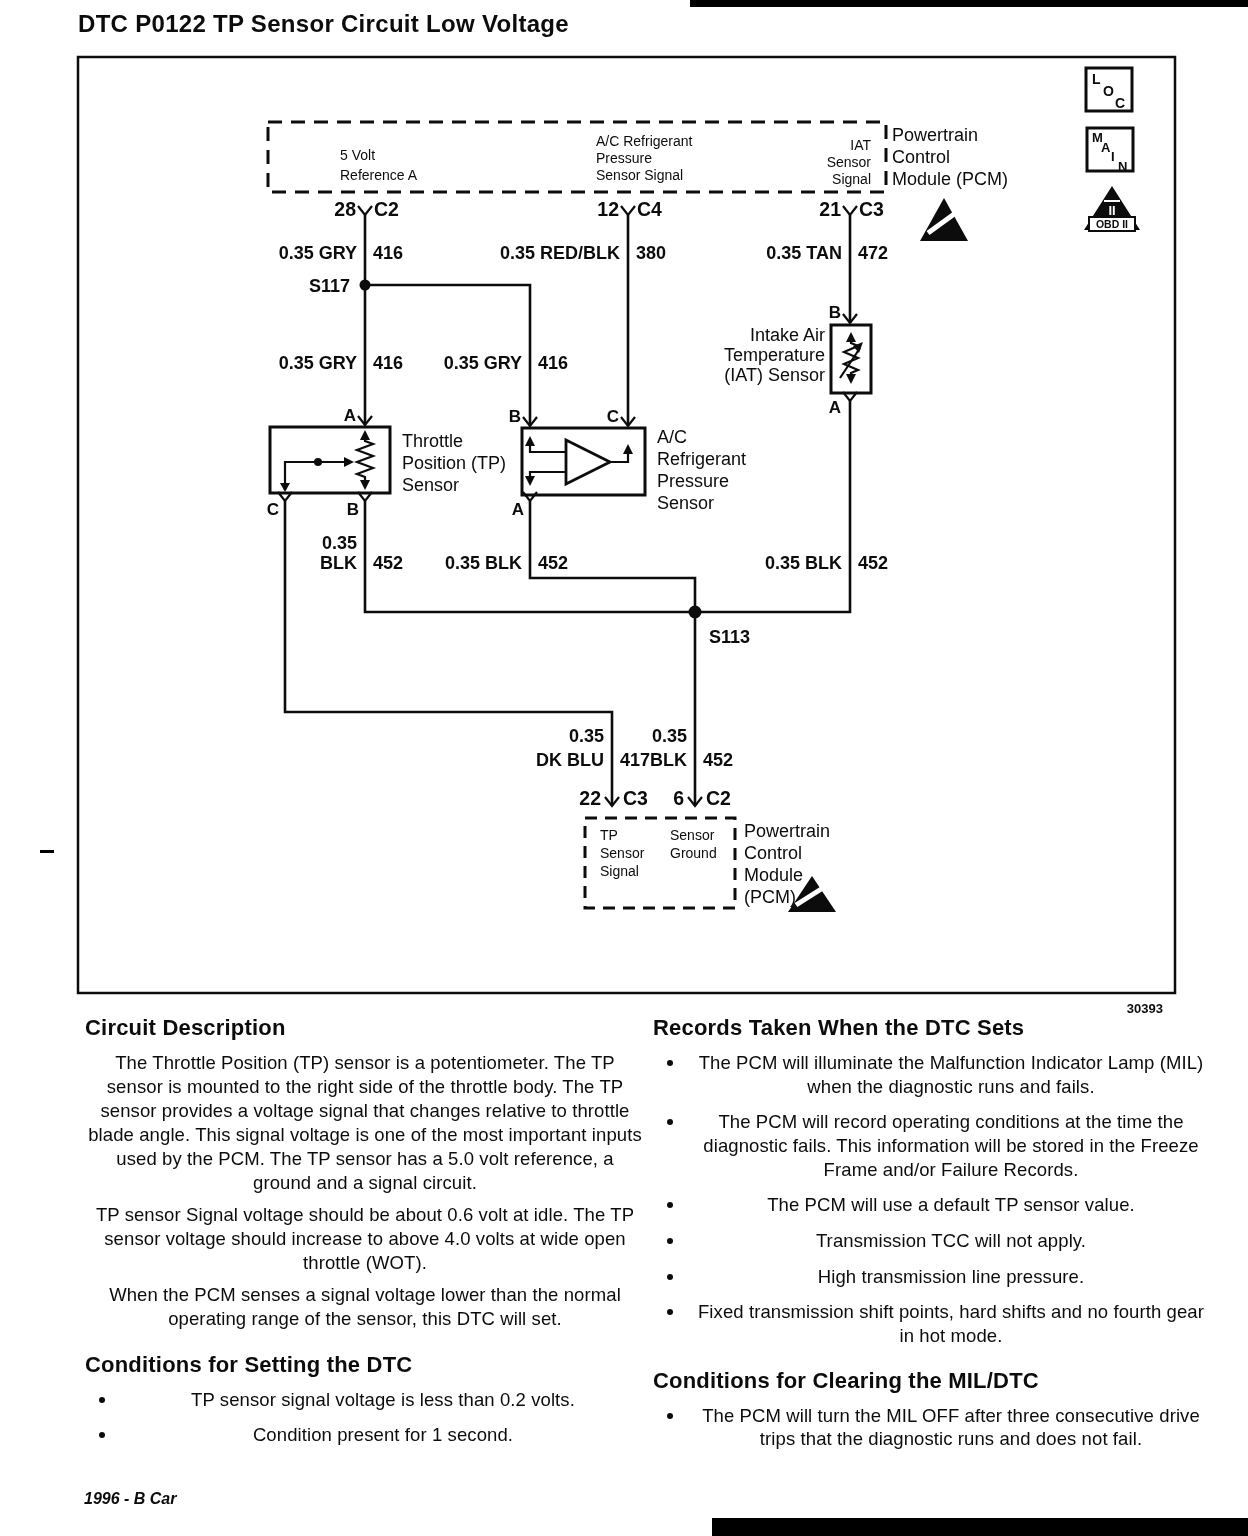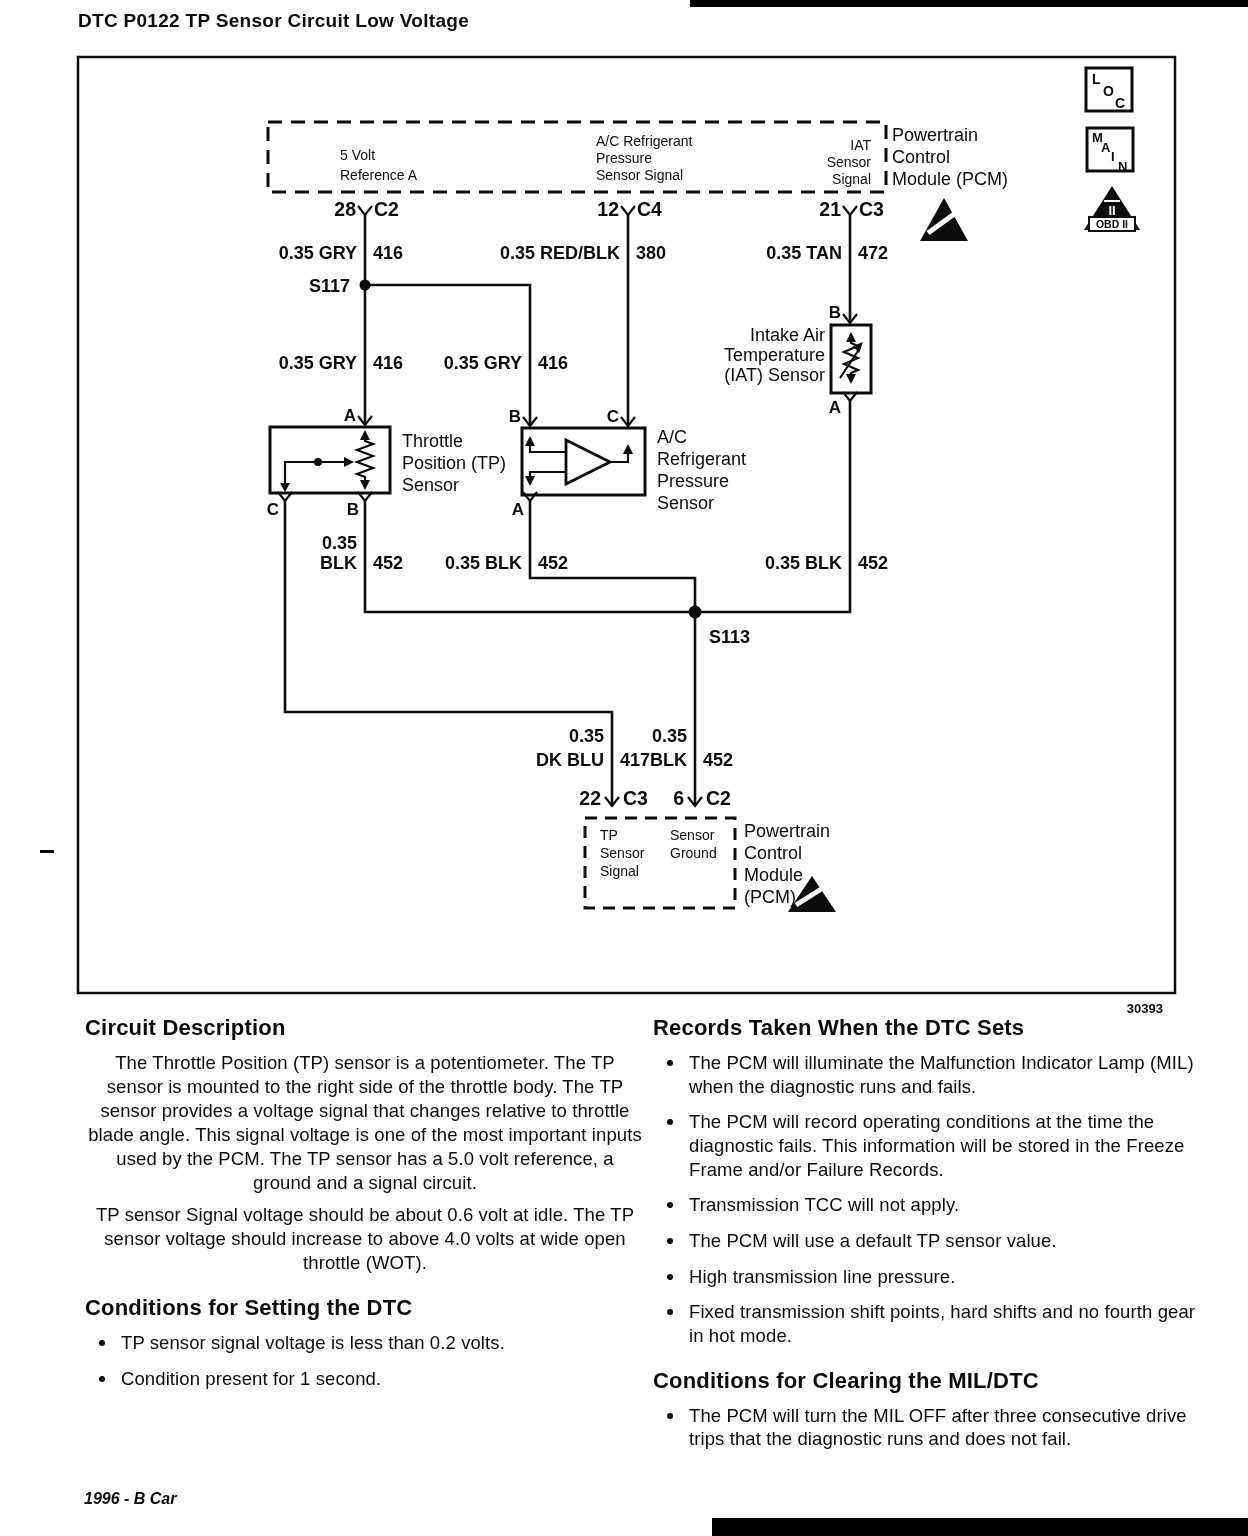--- a/index.html
+++ b/index.html
@@ -8,21 +8,21 @@
     width:1248px;height:1536px;
     background:#ffffff;
     font-family:"Liberation Sans",sans-serif;
     color:#0c0c0c;
     overflow:hidden;
   }
   
   .abs{position:absolute;}
   .page-title{
     left:78px;top:10px;
-    font-size:19px;font-weight:bold;letter-spacing:.3px;
+    font-size:24px;font-weight:bold;letter-spacing:.3px;
   }
   .footer{
     left:84px;top:1490px;
     font-size:16px;font-weight:bold;font-style:italic;
   }
   .bar{position:absolute;background:#000;}
   
   svg{position:absolute;left:0;top:0;}
   .wire{stroke:#0c0c0c;stroke-width:2.6;fill:none;}
   .thin{stroke-width:2.2;}
@@ -40,21 +40,21 @@
   .col{position:absolute;width:560px;}
   .col h2{
     margin:0 0 10px 0;
     font-size:22px;font-weight:bold;letter-spacing:.2px;
   }
   .col h2.later{margin-top:20px;}
   .col p{
     margin:0 0 8px 0;
     font-size:18.5px;line-height:1.3;letter-spacing:.1px;text-align:center;
   }
-  ul.bullets{list-style:none;margin:2px 0 0 0;padding:0 0 0 36px;}
+  ul.bullets{list-style:none;margin:2px 0 0 0;padding:0 0 0 36px;text-align:center;}
   ul.bullets li{
     position:relative;
     margin:0 0 12px 0;
     font-size:18.5px;line-height:1.28;letter-spacing:.1px;
   }
   ul.bullets li::before{
     content:"";position:absolute;left:-22px;top:9px;
     width:6px;height:6px;border-radius:50%;background:#0c0c0c;
   }
 </style>
@@ -261,34 +261,35 @@
     <text class="tx f10 b mid" x="1112" y="228">OBD II</text>
   </g>
 
   <text class="tx f13 b end" x="1163" y="1013">30393</text>
 </svg>
 
 <div class="col" style="left:85px;top:1015px;">
   <h2>Circuit Description</h2>
   <p>The Throttle Position (TP) sensor is a potentiometer. The TP sensor is mounted to the right side of the throttle body. The TP sensor provides a voltage signal that changes relative to throttle blade angle. This signal voltage is one of the most important inputs used by the PCM. The TP sensor has a 5.0 volt reference, a ground and a signal circuit.</p>
   <p>TP sensor Signal voltage should be about 0.6 volt at idle. The TP sensor voltage should increase to above 4.0 volts at wide open throttle (WOT).</p>
+  <p>When the PCM senses a signal voltage lower than the normal operating range of the sensor, this DTC will set.</p>
   <h2 class="later">Conditions for Setting the DTC</h2>
   <ul class="bullets">
     <li>TP sensor signal voltage is less than 0.2 volts.</li>
     <li>Condition present for 1 second.</li>
   </ul>
 </div>
 
 <div class="col" style="left:653px;top:1015px;">
   <h2>Records Taken When the DTC Sets</h2>
   <ul class="bullets">
     <li>The PCM will illuminate the Malfunction Indicator Lamp (MIL) when the diagnostic runs and fails.</li>
     <li>The PCM will record operating conditions at the time the diagnostic fails. This information will be stored in the Freeze Frame and/or Failure Records.</li>
+    <li>The PCM will use a default TP sensor value.</li>
     <li>Transmission TCC will not apply.</li>
-    <li>The PCM will use a default TP sensor value.</li>
     <li>High transmission line pressure.</li>
     <li>Fixed transmission shift points, hard shifts and no fourth gear in hot mode.</li>
   </ul>
   <h2 class="later">Conditions for Clearing the MIL/DTC</h2>
   <ul class="bullets">
     <li>The PCM will turn the MIL OFF after three consecutive drive trips that the diagnostic runs and does not fail.</li>
   </ul>
 </div>
 
 <div class="abs footer">1996 - B Car</div>

